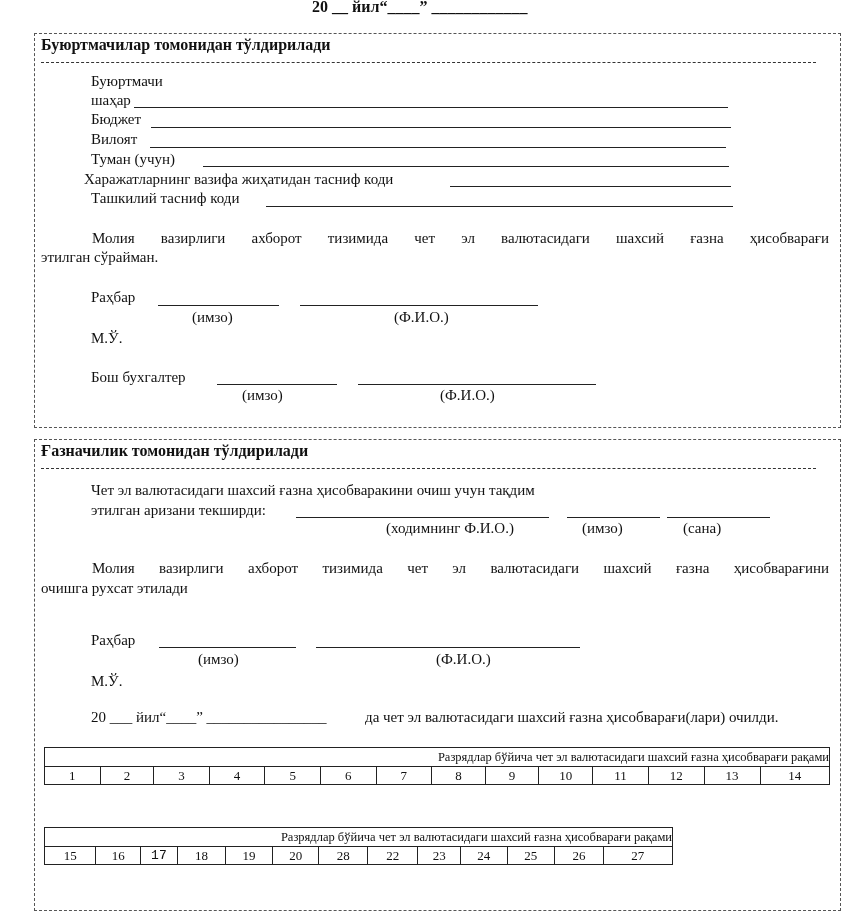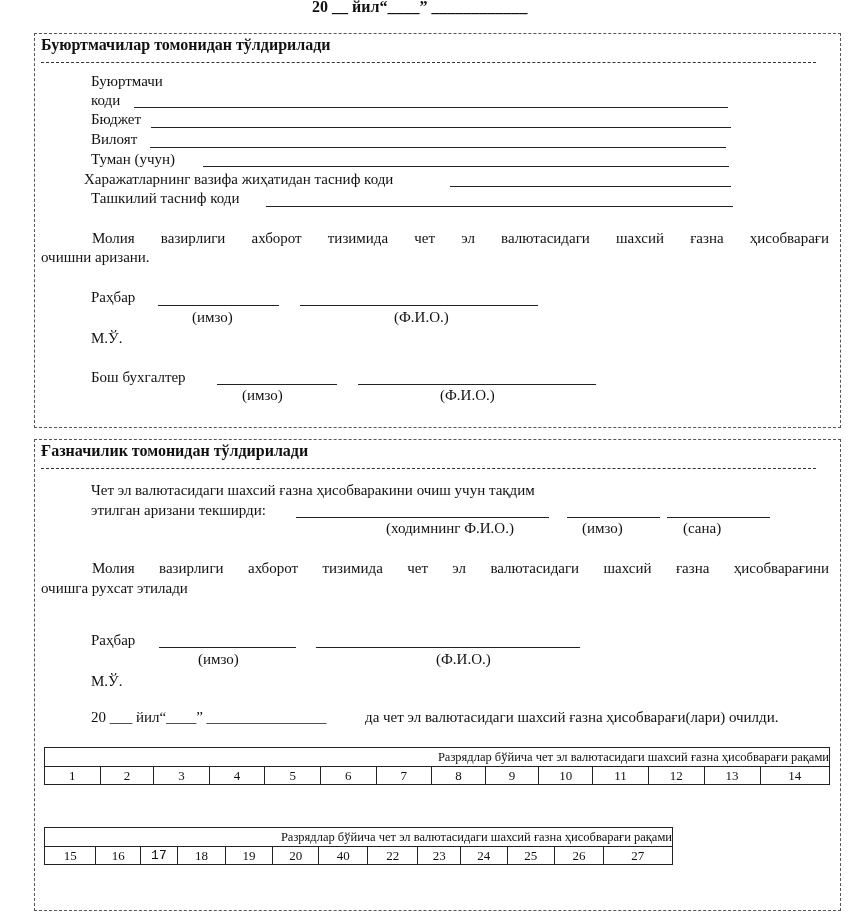--- a/index.html
+++ b/index.html
@@ -23,35 +23,35 @@
 </head>
 <body>
 
 <div class="abs bold" style="left:312px; top:-2px; font-size:16px;">20 __ йил“____” ____________</div>
 
 <div class="box" style="left:34px; top:33px; width:805px; height:393px;"></div>
 <div class="abs bold" style="left:41px; top:36px; font-size:16px;">Буюртмачилар томонидан тўлдирилади</div>
 <div class="hdash" style="left:41px; top:62px; width:775px;"></div>
 
 <div class="abs" style="left:91px; top:73px;">Буюртмачи</div>
-<div class="abs" style="left:91px; top:92px;">коди</div>
+<div class="abs" style="left:91px; top:92px;">шаҳар</div>
 <div class="line" style="left:134px; top:107px; width:594px;"></div>
 <div class="abs" style="left:91px; top:111px;">Бюджет</div>
 <div class="line" style="left:151px; top:127px; width:580px;"></div>
 <div class="abs" style="left:91px; top:131px;">Вилоят</div>
 <div class="line" style="left:150px; top:147px; width:576px;"></div>
 <div class="abs" style="left:91px; top:151px;">Туман (учун)</div>
 <div class="line" style="left:203px; top:166px; width:526px;"></div>
 <div class="abs" style="left:84px; top:171px;">Харажатларнинг вазифа жиҳатидан тасниф коди</div>
 <div class="line" style="left:450px; top:186px; width:281px;"></div>
 <div class="abs" style="left:91px; top:190px;">Ташкилий тасниф коди</div>
 <div class="line" style="left:266px; top:206px; width:467px;"></div>
 
 <div class="justify" style="left:92px; top:230px; width:737px;">Молия вазирлиги ахборот тизимида чет эл валютасидаги шахсий ғазна ҳисобварағи</div>
-<div class="abs" style="left:41px; top:249px;">очишни аризани.</div>
+<div class="abs" style="left:41px; top:249px;">этилган сўрайман.</div>
 
 <div class="abs" style="left:91px; top:289px;">Раҳбар</div>
 <div class="line" style="left:158px; top:305px; width:121px;"></div>
 <div class="line" style="left:300px; top:305px; width:238px;"></div>
 <div class="abs" style="left:192px; top:309px;">(имзо)</div>
 <div class="abs" style="left:394px; top:309px;">(Ф.И.О.)</div>
 <div class="abs" style="left:91px; top:330px;">М.Ў.</div>
 
 <div class="abs" style="left:91px; top:369px;">Бош бухгалтер</div>
 <div class="line" style="left:217px; top:384px; width:120px;"></div>
@@ -114,21 +114,21 @@
       <tr>
         <td class="cap" colspan="13">Разрядлар бўйича чет эл валютасидаги шахсий ғазна ҳисобварағи рақами</td>
       </tr>
   <tr id="t2row">
         <td style="width: 51px;">15</td>
         <td style="width: 44px;">16</td>
         <td style="width: 36px; font-family: Liberation Mono, monospace;">17</td>
         <td style="width: 48px;">18</td>
         <td style="width: 46px;">19</td>
         <td style="width: 46px;">20</td>
-        <td style="width: 48px;">40</td>
+        <td style="width: 48px;">28</td>
         <td style="width: 50px;">22</td>
         <td style="width: 42px;">23</td>
         <td style="width: 46px;">24</td>
         <td style="width: 47px;">25</td>
         <td style="width: 48px;">26</td>
         <td style="width: 69px;">27</td>
       </tr>
 </tbody>
   </table>
 

